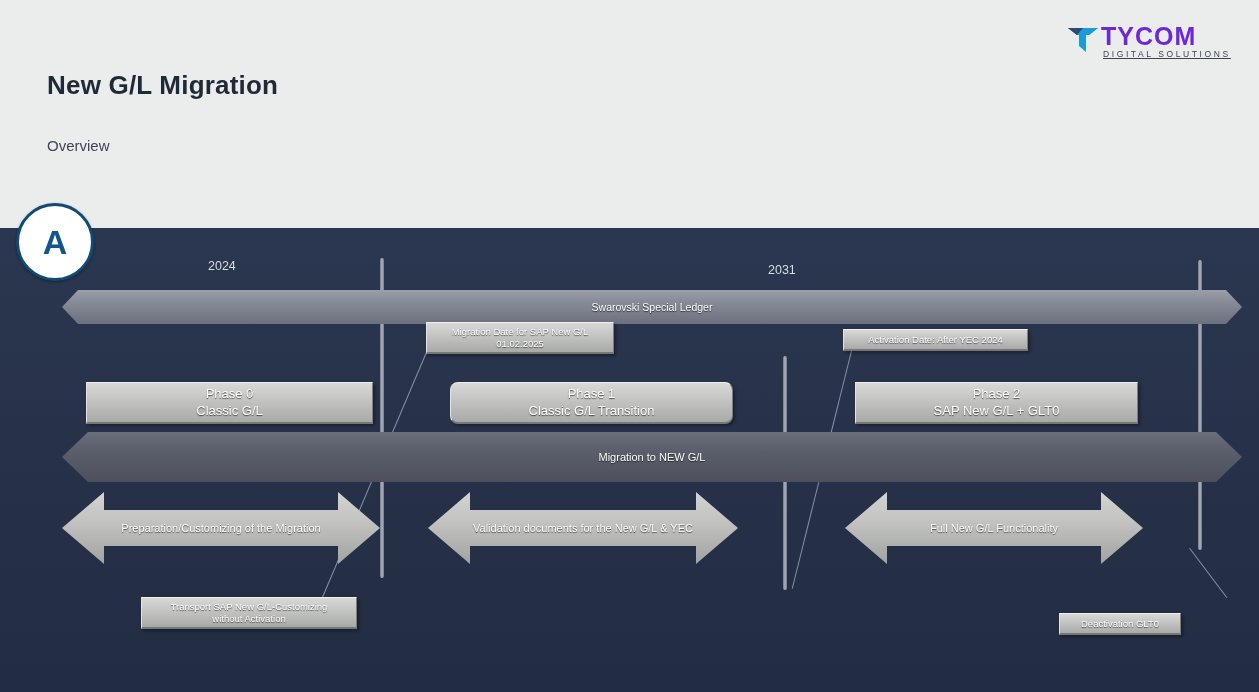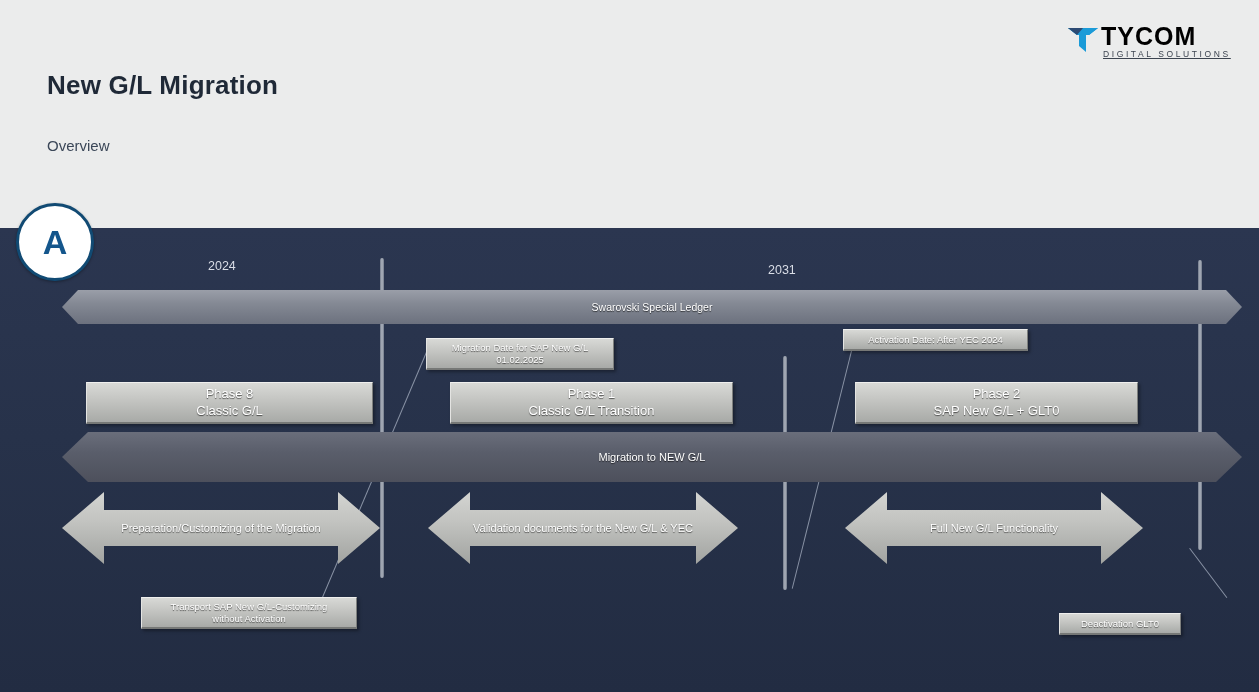--- a/index.html
+++ b/index.html
@@ -20,21 +20,21 @@
   .page-subtitle{
     position:absolute;left:47px;top:137px;
     font-size:15px;color:#3b4758;
   }
 
   
   .logo{position:absolute;right:22px;top:25px;width:170px;height:38px;}
   .logo-mark{position:absolute;left:0;top:2px;width:32px;height:26px;}
   .logo-word{
     position:absolute;left:34px;top:-2px;
-    font-size:25px;font-weight:bold;color:#000000;letter-spacing:1px;line-height:26px;
+    font-size:25px;font-weight:bold;color:#6d28d9;letter-spacing:1px;line-height:26px;
   }
   .logo-tag{
     position:absolute;left:36px;top:24px;
     font-size:8.5px;color:#3c4450;letter-spacing:2.6px;text-decoration:underline;
   }
 
   
   .badge{
     position:absolute;left:16px;top:203px;width:72px;height:72px;border-radius:50%;
     background:#ffffff;border:3px solid #114a73;
@@ -150,35 +150,35 @@
   <div class="sep" style="left:1198px;top:260px;height:290px;"></div>
 
   <div class="leader" style="left:428px;top:350px;width:281px;transform:rotate(113deg);"></div>
   <div class="leader" style="left:852px;top:351px;width:245px;transform:rotate(104deg);"></div>
   <div class="leader" style="left:1190px;top:548px;width:62px;transform:rotate(53deg);"></div>
 
   <div class="band band-ledger">
     <span>Swarovski Special Ledger</span>
   </div>
 
-  <div class="gbox callout" style="left:426px;top:338px;width:188px;height:32px;">
+  <div class="gbox callout" style="left:426px;top:322px;width:188px;height:32px;">
     <div class="l1">Migration Date for SAP New G/L</div>
     <div class="l2">01.02.2025</div>
   </div>
 
   <div class="gbox callout" style="left:843px;top:329px;width:185px;height:22px;">
     <div class="l1">Activation Date: After YEC 2024</div>
   </div>
 
   <div class="gbox phase" style="left:86px;top:382px;width:287px;height:42px;">
-    <div class="l1">Phase 8</div>
+    <div class="l1">Phase 0</div>
     <div class="l2">Classic G/L</div>
   </div>
 
-  <div class="gbox phase" style="left:450px;top:382px;width:283px;height:42px;">
+  <div class="gbox phase" style="left:450px;top:382px;width:283px;height:42px;border-radius:8px;">
     <div class="l1">Phase 1</div>
     <div class="l2">Classic G/L Transition</div>
   </div>
 
   <div class="gbox phase" style="left:855px;top:382px;width:283px;height:42px;">
     <div class="l1">Phase 2</div>
     <div class="l2">SAP New G/L + GLT0</div>
   </div>
 
   <div class="band band-migration">

